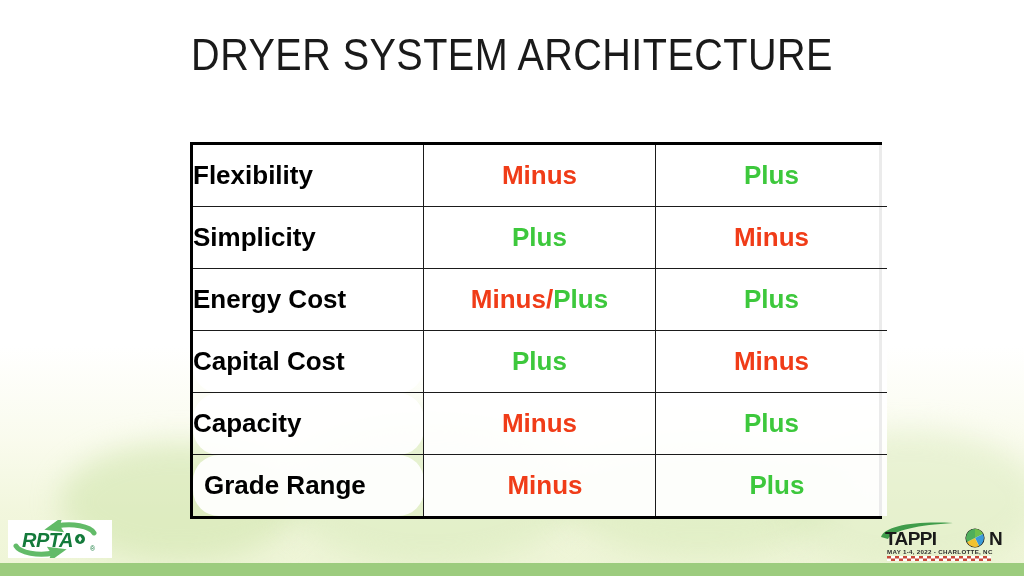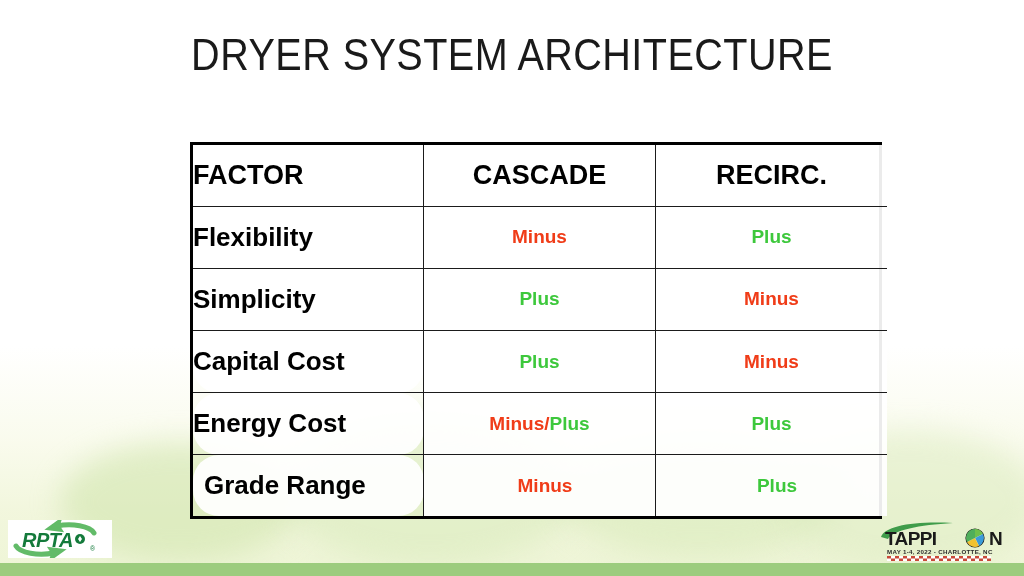--- a/index.html
+++ b/index.html
@@ -135,21 +135,21 @@
     color: #000000;
   }
   .cell-head {
     text-align: center;
     font-size: 27px;
     font-weight: bold;
     color: #000000;
   }
   .cell-val {
     text-align: center;
-    font-size: 19px;
+    font-size: 26px;
     font-weight: bold;
     white-space: nowrap;
   }
   .v-minus { color: #f03c18; }
   .v-plus  { color: #3dc83c; margin-top: 31px; }
   .v-sep   { color: #f03c18; }
 
   
   .rpta-logo {
     position: absolute;
@@ -184,50 +184,50 @@
   <div class="bg-blob blob-b"></div>
   <div class="bg-blob blob-c"></div>
   <div class="bg-blob blob-d"></div>
   <div class="bottom-bar"></div>
 
   <div class="slide-title">DRYER SYSTEM ARCHITECTURE</div>
 
   <div class="table-wrap">
     <table class="matrix">
       <tbody>
-        <tr>
-          <td class="cell-head-factor">FACTOR</td>
-          <td class="cell-head">CASCADE</td>
-          <td class="cell-head">RECIRC.</td>
-        </tr>
 
         <tr>
           <td class="cell-factor">Flexibility</td>
           <td class="cell-val v-minus">Minus</td>
           <td class="cell-val v-plus">Plus</td>
         </tr>
 
         <tr>
           <td class="cell-factor">Simplicity</td>
-          <td class="cell-val v-plus">Plus</td>
-          <td class="cell-val v-minus">Minus</td>
-        </tr>
-
-        <tr>
-          <td class="cell-factor">Capital Cost</td>
           <td class="cell-val v-plus">Plus</td>
           <td class="cell-val v-minus">Minus</td>
         </tr>
 
         <tr>
           <td class="cell-factor">Energy Cost</td>
           <td class="cell-val"><span class="v-minus">Minus</span><span class="v-sep">/</span><span class="v-plus">Plus</span></td>
           <td class="cell-val v-plus">Plus</td>
         </tr>
 
+        <tr>
+          <td class="cell-factor">Capital Cost</td>
+          <td class="cell-val v-plus">Plus</td>
+          <td class="cell-val v-minus">Minus</td>
+        </tr>
+
+        <tr>
+          <td class="cell-factor">Capacity</td>
+          <td class="cell-val v-minus">Minus</td>
+          <td class="cell-val v-plus">Plus</td>
+        </tr>
 
         <tr>
           <td class="cell-factor">Grade Range</td>
           <td class="cell-val v-minus">Minus</td>
           <td class="cell-val v-plus">Plus</td>
         </tr>
       </tbody>
     </table>
   </div>
 

